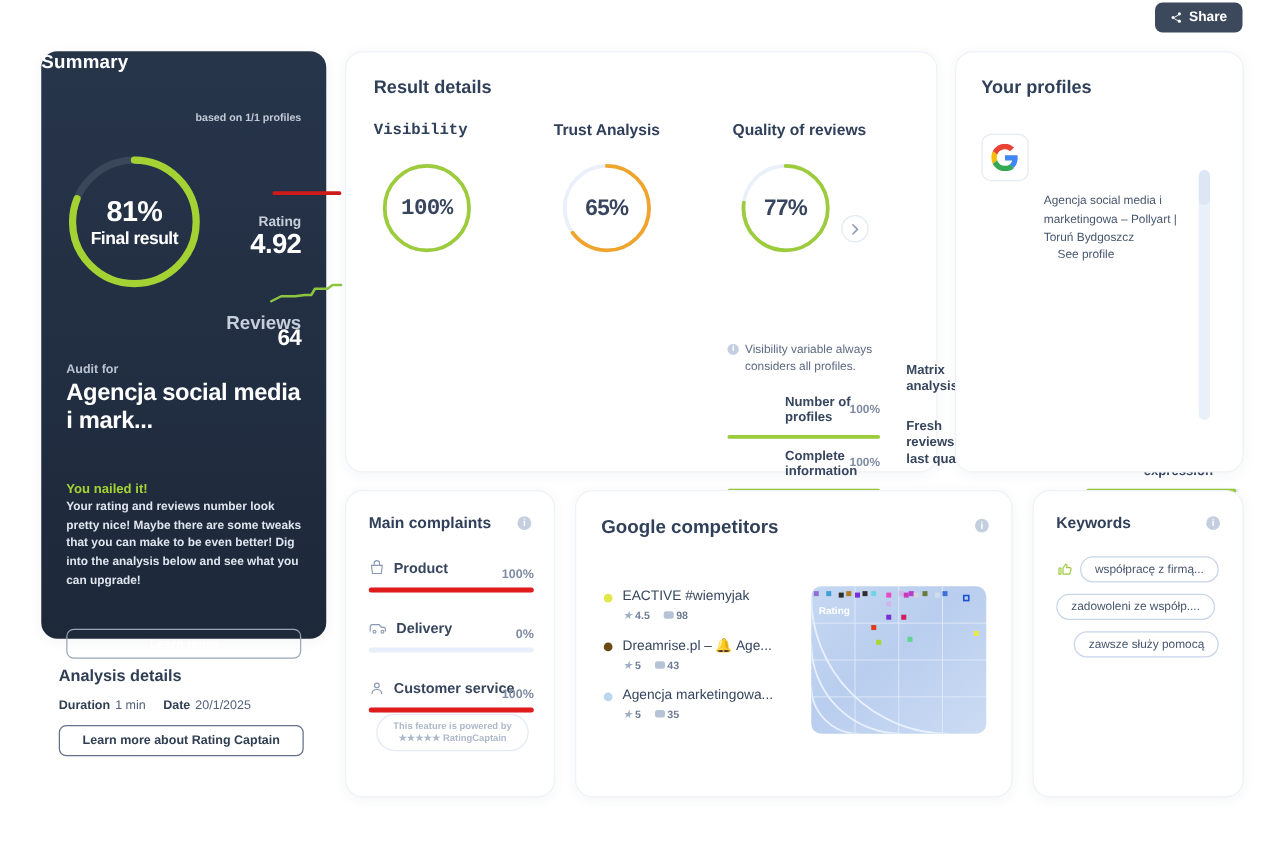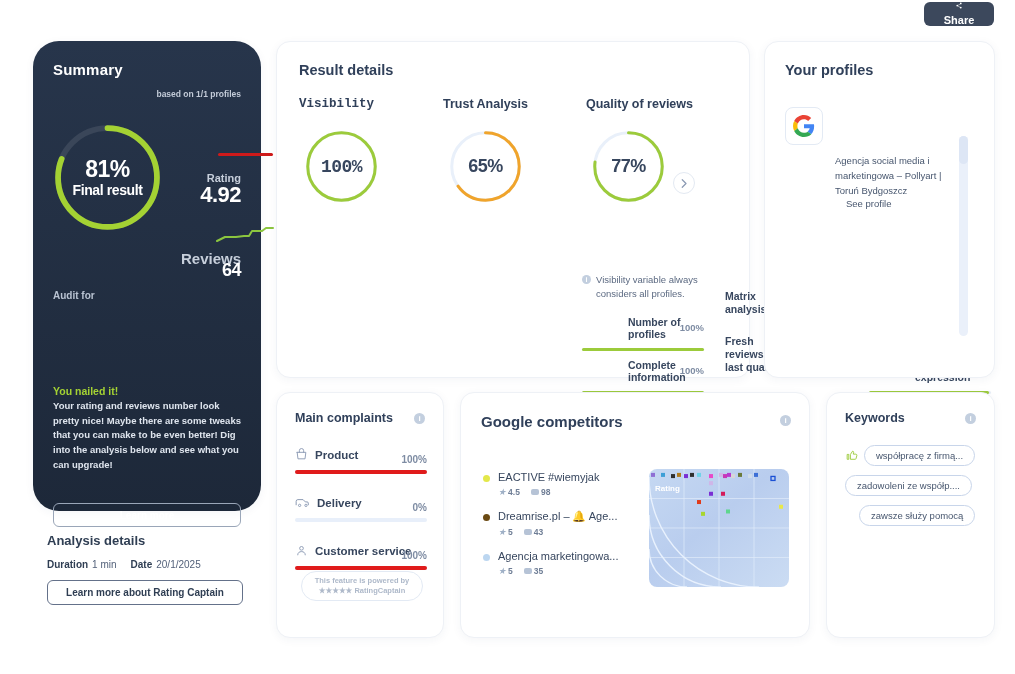--- a/index.html
+++ b/index.html
@@ -14,42 +14,40 @@
 
   
   .share-btn {
     position: absolute; top: 2px; right: 21px;
     width: 70px; height: 24px;
     background: #3c485c; color: #fff;
     border-radius: 6px;
     display: flex; align-items: center; justify-content: center; gap: 5px;
     font-size: 11px; font-weight: 700;
     cursor: pointer;
-    flex-direction: column;
   }
   .share-btn svg { width: 10px; height: 10px; display:block; }
 
   
   .card {
     position: absolute;
     background: #fff;
     border-radius: 14px;
     border: 1px solid #eef1f6;
     box-shadow: 0 2px 10px rgba(40,60,90,0.05);
   }
   .card-title { font-size: 14.5px; font-weight: 700; color: #30405a; }
 
   
   .summary {
     left: 33px; top: 41px; width: 228px; height: 470px;
     background: linear-gradient(180deg,#27354b 0%,#1d2839 100%);
-    border-radius: 26px;
+    border-radius: 13px;
     border: none;
     color: #fff;
-    padding: 20px;
   }
   .summary h2 { font-size: 15px; font-weight: 700; letter-spacing: .2px; }
   .based-on {
     position:absolute; right: 20px; top: 48px;
     font-size: 8.5px; font-weight: 700; color: #c3cbd8;
   }
   .donut-wrap { position: absolute; left: 17px; top: 79px; width: 115px; height: 115px; }
   .donut-text {
     position:absolute; inset:0; display:flex; flex-direction:column;
     align-items:center; justify-content:center; line-height:1;
@@ -214,20 +212,21 @@
     <div class="stat-rating-lbl">Rating</div>
     <div class="stat-rating-val">4.92</div>
 
     <svg class="sparkline" viewBox="0 0 58 18">
       <polyline points="1,15 9,11 20,11 28,10 33,10 36,5 46,5 50,2 57,2" fill="none" stroke="#8cc63f" stroke-width="2" stroke-linejoin="round" stroke-linecap="round"></polyline>
     </svg>
     <div class="stat-rev-lbl">Reviews</div>
     <div class="stat-rev-val">64</div>
 
     <div class="audit-for">Audit for</div>
+    <div class="audit-name">Agencja social media i mark...</div>
 
     <div class="nailed">You nailed it!</div>
     <div class="nailed-body">Your rating and reviews number look pretty nice! Maybe there are some tweaks that you can make to be even better! Dig into the analysis below and see what you can upgrade!</div>
 
     <div class="learn-more">Learn more</div>
   </div>
 
   <div class="analysis">
     <div class="analysis-title">Analysis details</div>
     <div class="analysis-meta">

